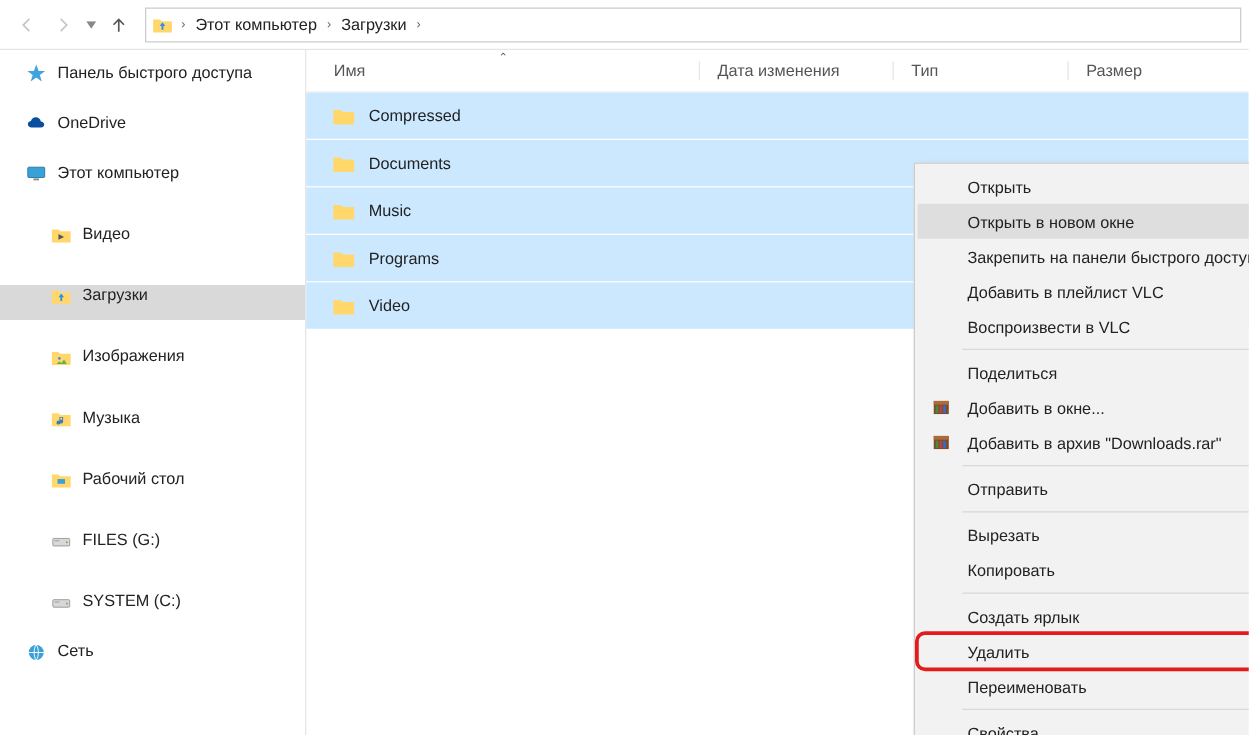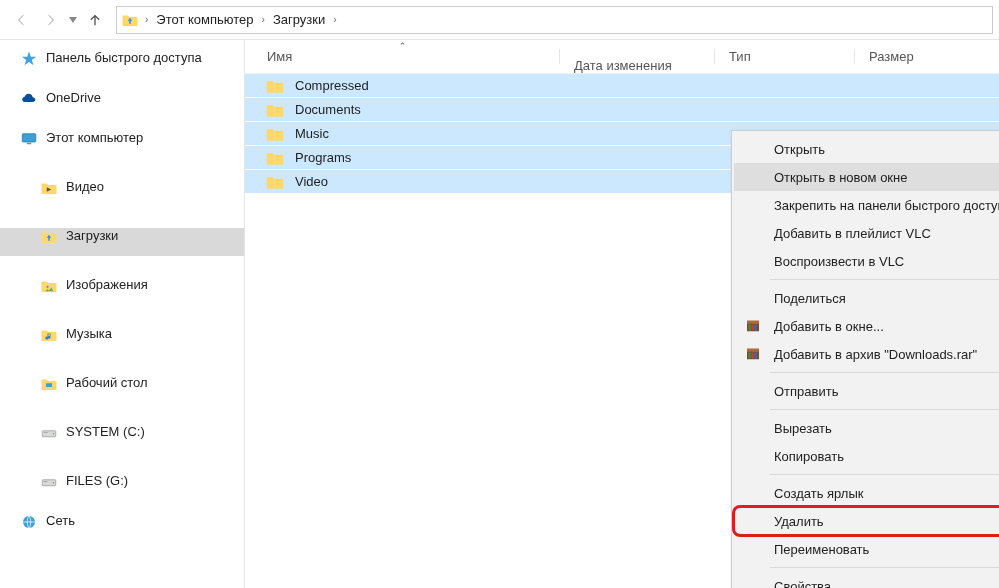--- a/index.html
+++ b/index.html
@@ -25,29 +25,29 @@
   .side-item { display: flex; align-items: flex-start; height: 28px; padding-left: 20px; cursor: default; }
   .side-item.indent { padding-left: 40px; margin-top: 21px; }
   .side-item.selected { background: #d9d9d9; }
   .side-icon { width: 18px; height: 18px; margin-right: 8px; flex-shrink: 0; }
   .side-gap { height: 12px; }
 
   
   .col-header { display: flex; height: 34px; align-items: center; color: #555; border-bottom: 1px solid #f0f0f0; }
   .col { padding: 0 14px; position: relative; height: 100%; display: flex; align-items: center; }
   .col-name { width: 315px; padding-left: 22px; }
-  .col-date { width: 155px; align-items: flex-end; }
+  .col-date { width: 155px; }
   .col-type { width: 140px; }
   .col-size { flex: 1; }
   .col-sep { position:absolute; right:0; top:9px; bottom:9px; width:1px; background:#e5e5e5; }
   .sort-ind { position:absolute; left:50%; top:1px; transform:translateX(-50%); font-size:9px; color:#555; }
 
   
   .files { }
-  .file-row { display: flex; align-items: center; height: 24px; background: #cce8ff; border-bottom: 1px solid #fff; padding-left: 20px; }
+  .file-row { display: flex; align-items: center; height: 38px; background: #cce8ff; border-bottom: 1px solid #fff; padding-left: 20px; }
   .file-icon { width: 20px; height: 20px; margin-right: 10px; }
   .file-name { }
 
   
   .ctx-menu { position: absolute; left: 486px; top: 90px; width: 400px; background: #f2f2f2; border: 1px solid #ccc; box-shadow: 3px 3px 6px rgba(0,0,0,0.15); padding: 4px 2px; z-index: 100; }
   .ctx-item { display:flex; align-items:center; height:28px; padding-left: 40px; padding-right: 12px; position:relative; }
   .ctx-item.hovered { background: #dedede; }
   .ctx-item.highlighted { outline: 3px solid #e21b1b; outline-offset: -1px; border-radius: 6px; }
   .ctx-sep { height: 1px; background: #d8d8d8; margin: 4px 2px 4px 36px; }
   .ctx-icon { position:absolute; left:10px; width:18px; height:18px; }
@@ -154,29 +154,29 @@
           <rect x="8" y="11" width="8" height="5" fill="#3aa0d8"></rect>
         </svg>
         <span>Рабочий стол</span>
       </div>
       <div class="side-item indent">
         <svg viewBox="0 0 24 24" class="side-icon">
           <rect x="3" y="9" width="18" height="8" rx="1" fill="#d8d8d8" stroke="#999"></rect>
           <rect x="5" y="11" width="5" height="1" fill="#999"></rect>
           <circle cx="18" cy="13" r="1" fill="#6ab04c"></circle>
         </svg>
-        <span>SYSTEM (C:)</span>
+        <span>FILES (G:)</span>
       </div>
       <div class="side-item indent">
         <svg viewBox="0 0 24 24" class="side-icon">
           <rect x="3" y="9" width="18" height="8" rx="1" fill="#d8d8d8" stroke="#999"></rect>
           <rect x="5" y="11" width="5" height="1" fill="#999"></rect>
           <circle cx="18" cy="13" r="1" fill="#6ab04c"></circle>
         </svg>
-        <span>FILES (G:)</span>
+        <span>SYSTEM (C:)</span>
       </div>
       <div class="side-gap"></div>
       <div class="side-item">
         <svg viewBox="0 0 24 24" class="side-icon">
           <circle cx="12" cy="12" r="8" fill="#3aa0d8"></circle>
           <path fill="none" stroke="#fff" stroke-width="1" d="M4 12h16M12 4c3 3 3 13 0 16M12 4c-3 3-3 13 0 16"></path>
         </svg>
         <span>Сеть</span>
       </div>
     </div>

